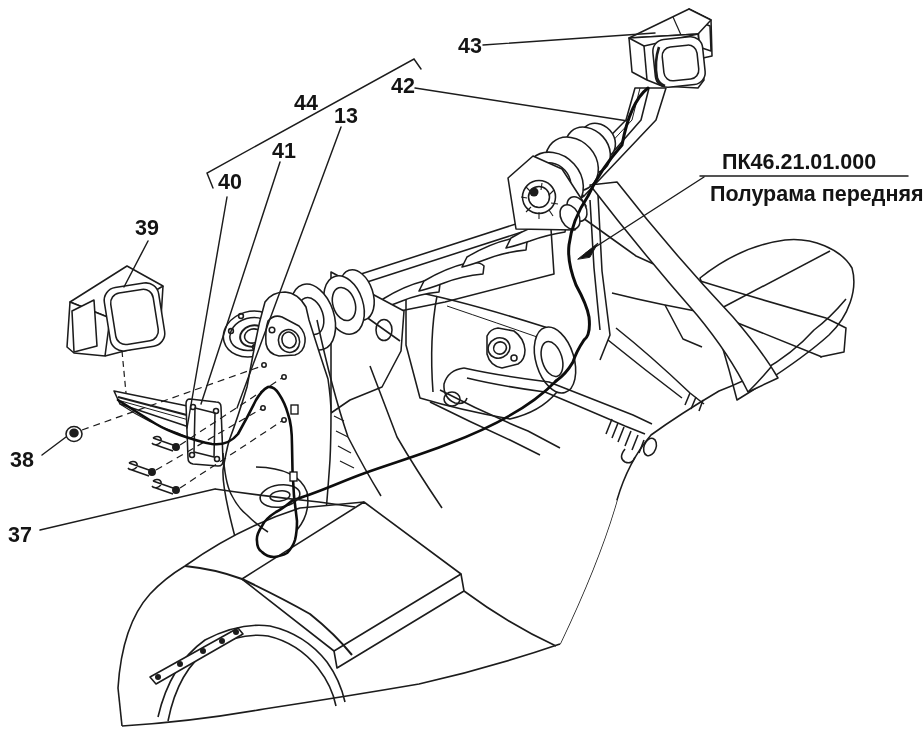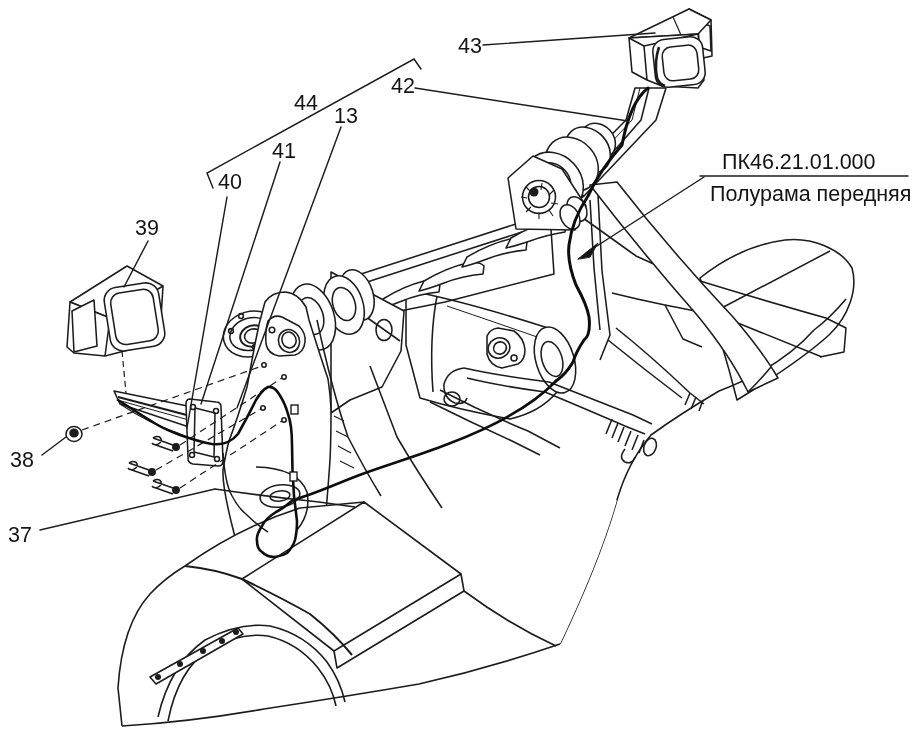--- a/index.html
+++ b/index.html
@@ -1,16 +1,16 @@
 <!DOCTYPE html>
 <html><head>
 <meta charset="utf-8">
 <style>
 html,body{margin:0;padding:0;background:#fff;}
-#wrap{position:relative;width:924px;height:731px;background:#fff;overflow:hidden;}
+#wrap{position:relative;width:924px;height:731px;background:#fff;overflow:hidden;font-weight:bold;}
 svg{position:absolute;left:0;top:0;}
 text{font-family:"Liberation Sans",sans-serif;fill:#141414;}
 .num{font-size:21.5px;}
 .lbl{font-size:21.5px;}
 </style>
 </head>
 <body>
 <div id="wrap">
 <svg width="924" height="731" viewBox="0 0 924 731">
 <rect width="924" height="731" fill="#ffffff"></rect>

